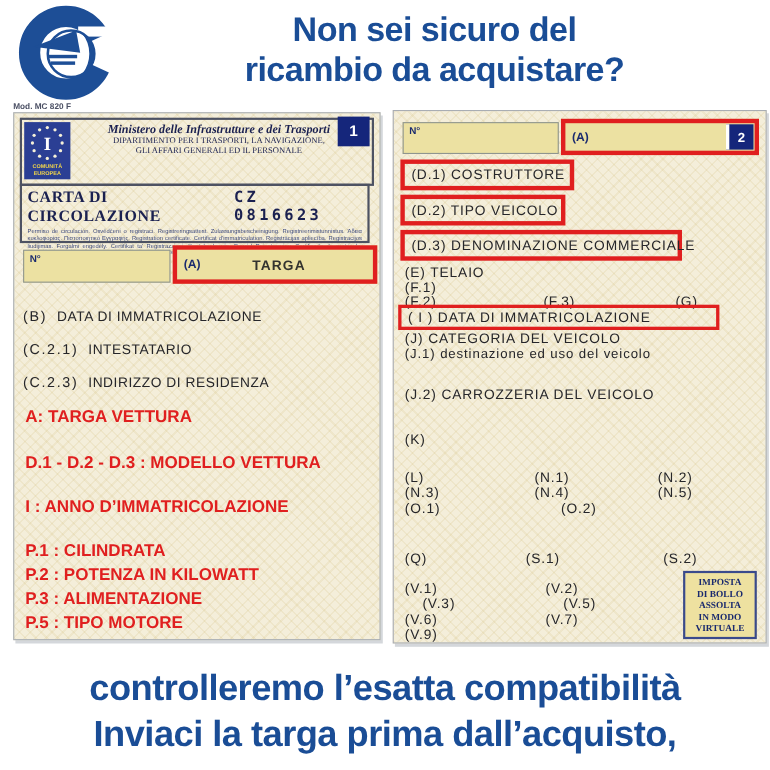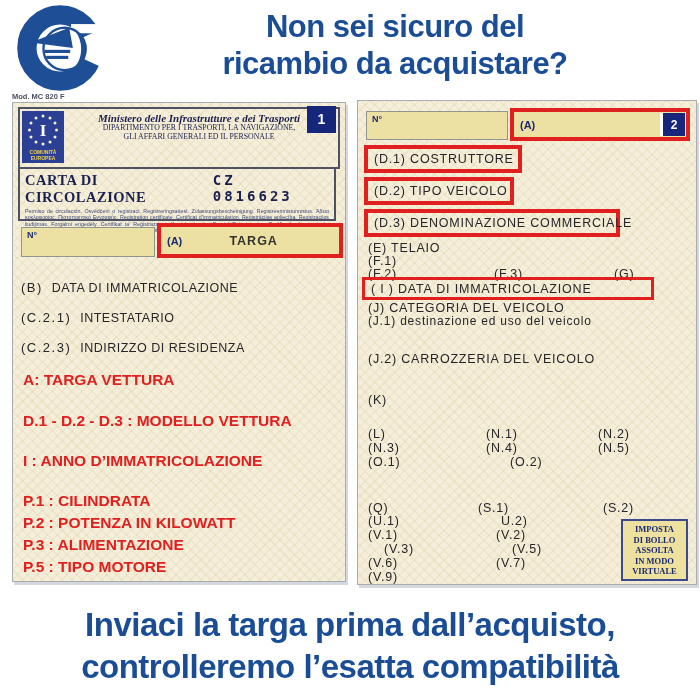--- a/index.html
+++ b/index.html
@@ -205,24 +205,20 @@
     <span class="cell doc-line" style="left:10px;">(O.1)</span>
     <span class="cell doc-line" style="left:152px;">(O.2)</span>
   </div>
 
 
   <div class="abs" style="left:0;top:400px;width:338px;height:14px;">
     <span class="cell doc-line" style="left:10px;">(Q)</span>
     <span class="cell doc-line" style="left:120px;">(S.1)</span>
     <span class="cell doc-line" style="left:245px;">(S.2)</span>
   </div>
-  <div class="abs" style="left:0;top:413px;width:338px;height:14px;">
-    <span class="cell doc-line" style="left:10px;">(U.1)</span>
-    <span class="cell doc-line" style="left:143px;">U.2)</span>
-  </div>
   <div class="abs" style="left:0;top:427px;width:338px;height:14px;">
     <span class="cell doc-line" style="left:10px;">(V.1)</span>
     <span class="cell doc-line" style="left:138px;">(V.2)</span>
   </div>
   <div class="abs" style="left:16px;top:441px;width:338px;height:14px;">
     <span class="cell doc-line" style="left:10px;">(V.3)</span>
     <span class="cell doc-line" style="left:138px;">(V.5)</span>
   </div>
   <div class="abs" style="left:0;top:455px;width:338px;height:14px;">
     <span class="cell doc-line" style="left:10px;">(V.6)</span>
@@ -233,15 +229,15 @@
   <div class="abs imposta">
     <div>IMPOSTA</div>
     <div>DI BOLLO</div>
     <div>ASSOLTA</div>
     <div>IN MODO</div>
     <div>VIRTUALE</div>
   </div>
 </div>
 
 <div class="abs footer">
+  <div>controlleremo l’esatta compatibilità</div>
   <div>Inviaci la targa prima dall’acquisto,</div>
-  <div>controlleremo l’esatta compatibilità</div>
 </div>
 
 </body></html>

